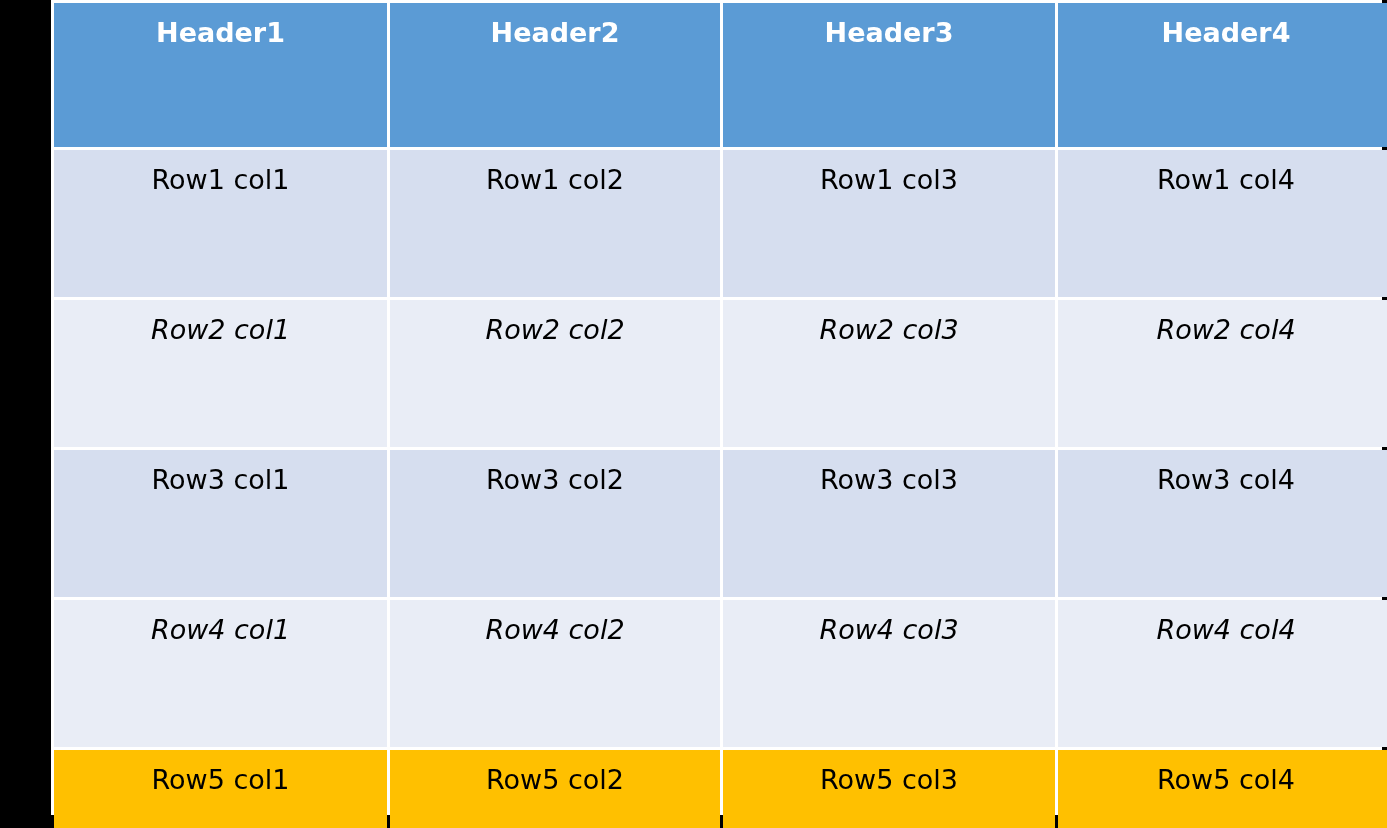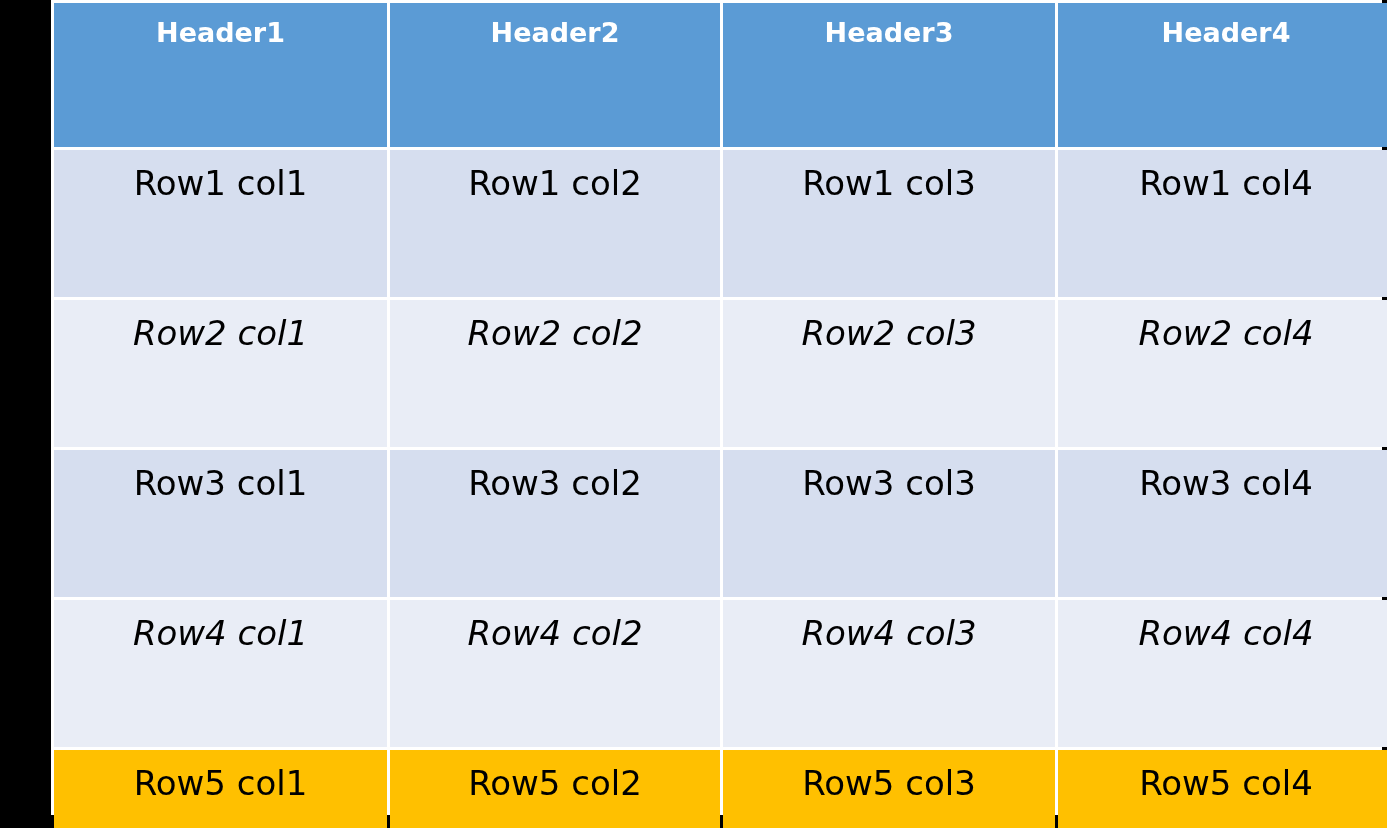--- a/index.html
+++ b/index.html
@@ -40,21 +40,21 @@
     background:#5B9BD5;
     color:#ffffff;
     font-weight:bold;
     font-size:27px;
     line-height:1.15;
     height:130px;
   }
   table.data-table td{
     color:#000000;
     font-weight:normal;
-    font-size:34px;
+    font-size:27px;
     line-height:1.15;
     height:133px;
   }
   tr.row-shade-a td{ background:#D6DEEF; }
   tr.row-shade-b td{ background:#E9EDF6;font-style:italic; }
   tr.row-highlight td{ background:#FFC000; }
 
   col.c1{width:333px;}
   col.c2{width:330px;}
   col.c3{width:332px;}

